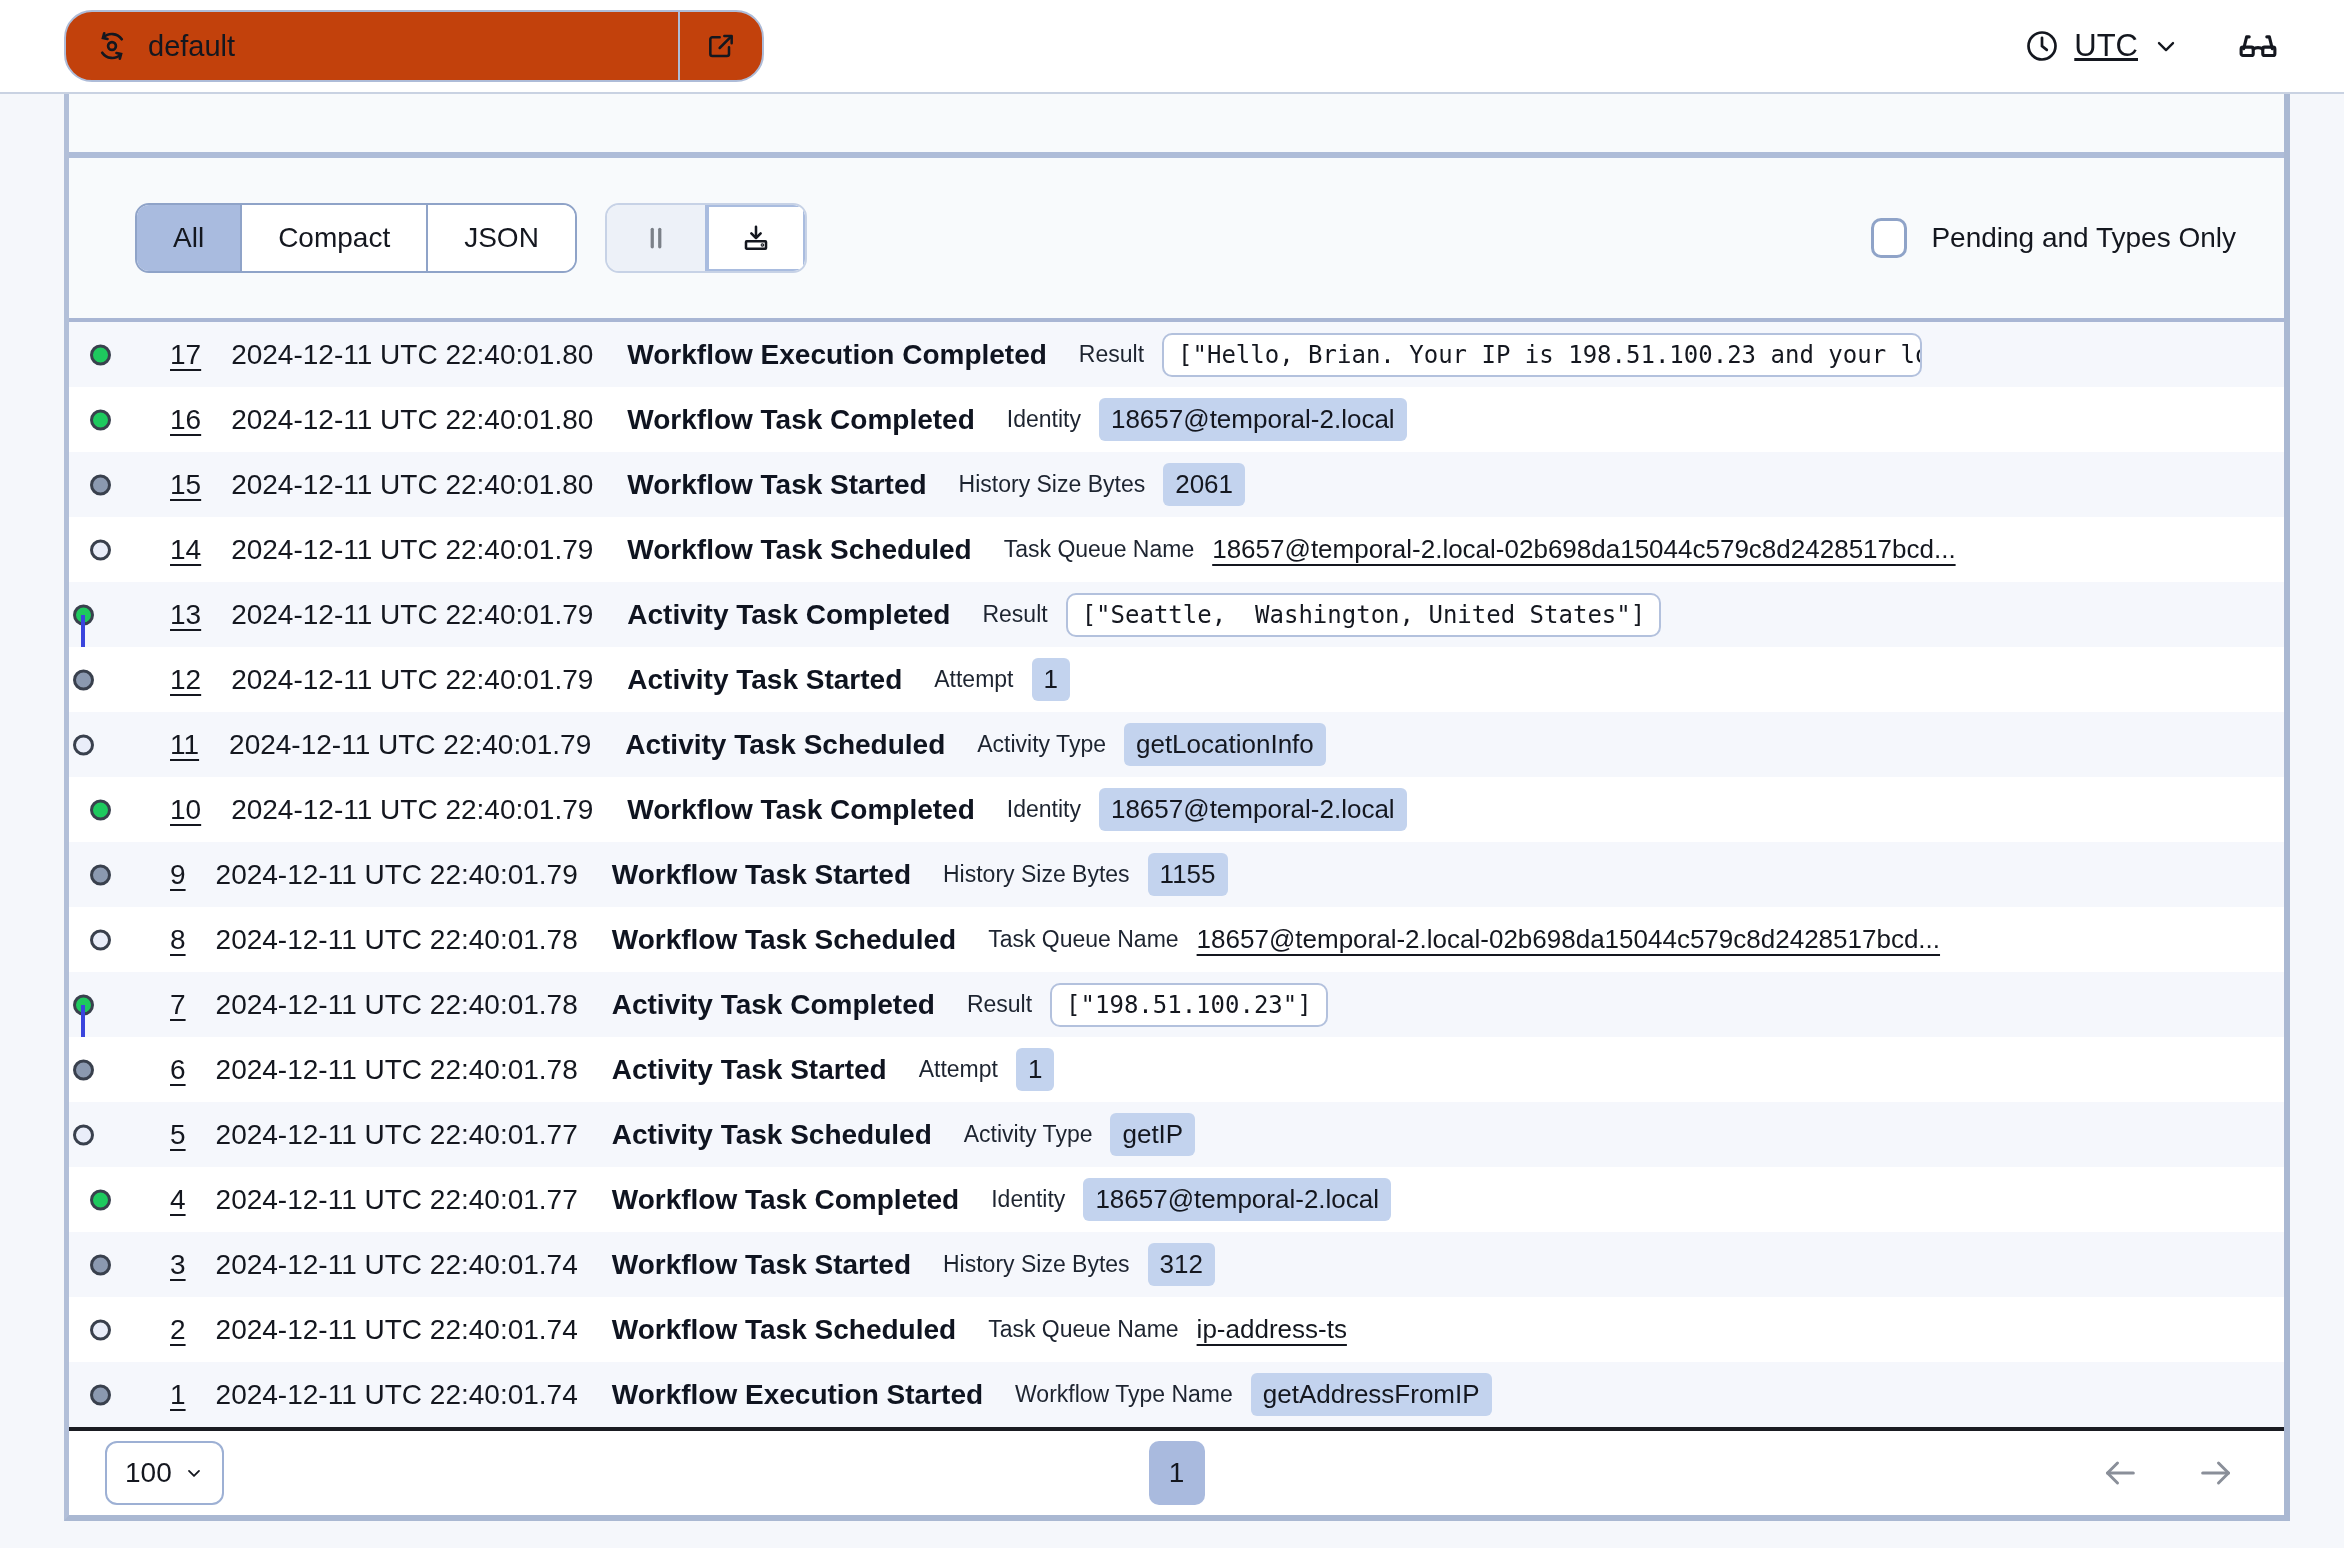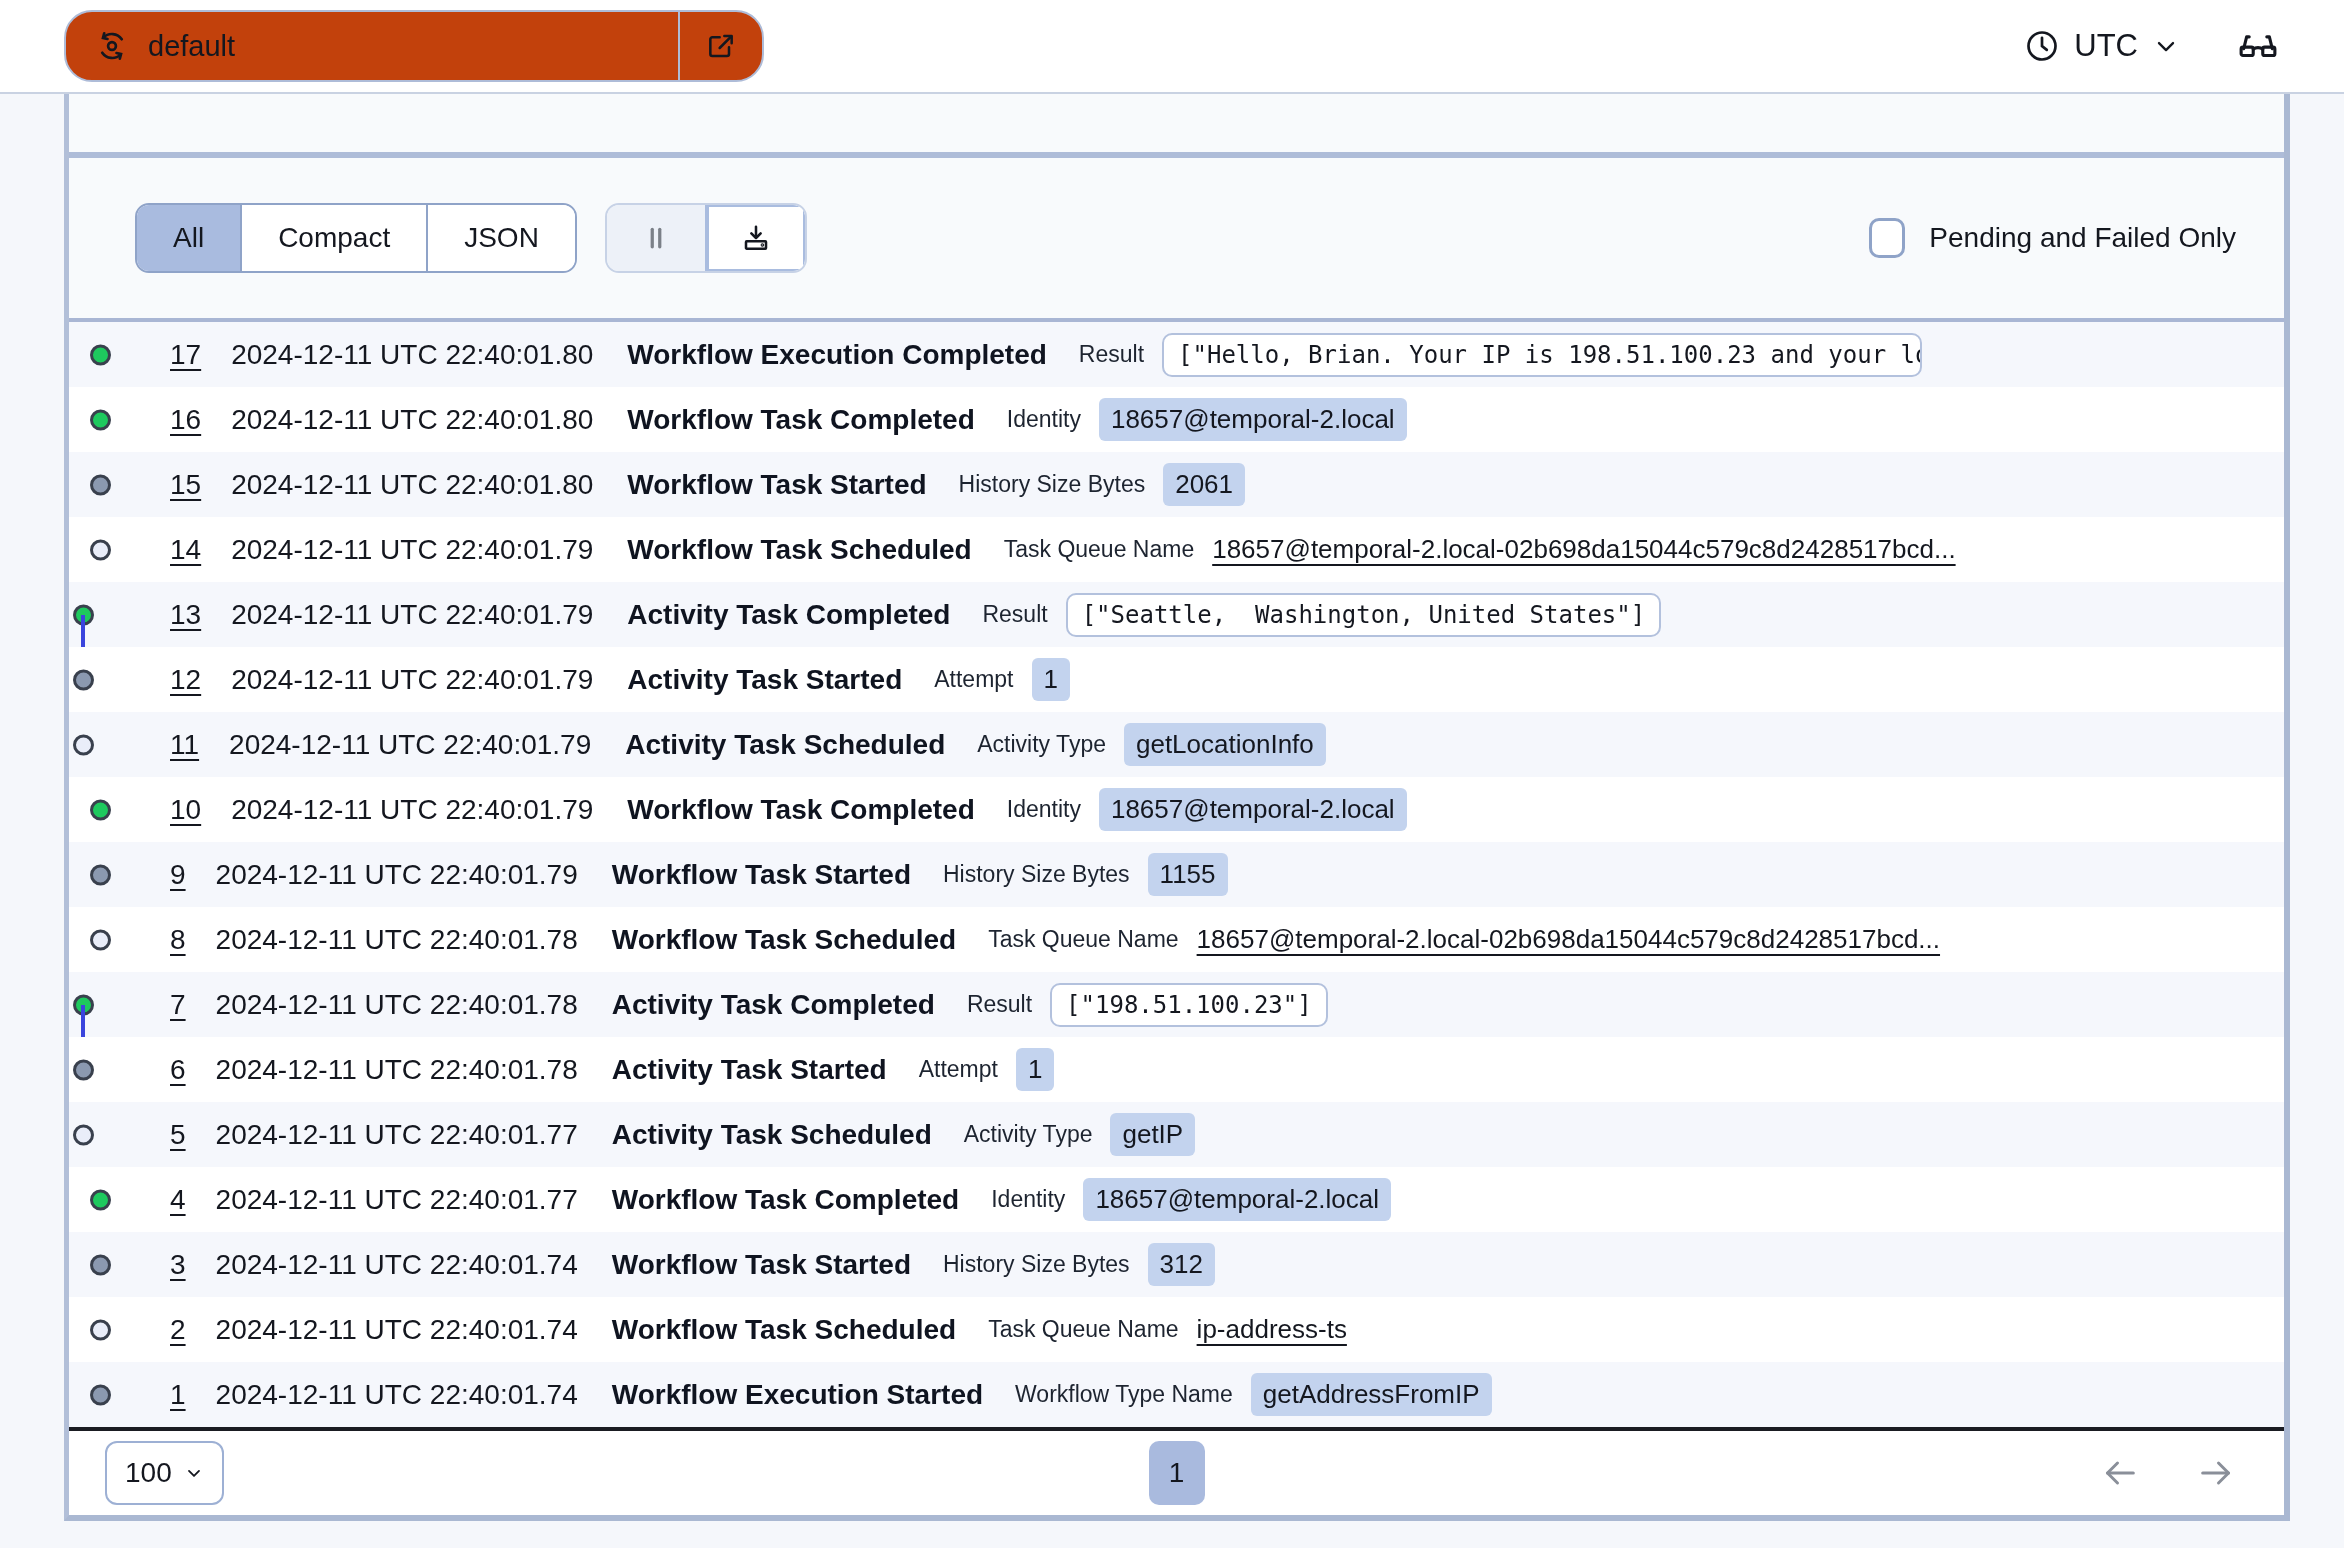--- a/index.html
+++ b/index.html
@@ -5,21 +5,21 @@
   * { margin:0; padding:0; box-sizing:border-box; }
   html,body { width:2344px; height:1548px; background:#f5f7fb; font-family:"Liberation Sans", sans-serif; color:#14171f; overflow:hidden; }
 
   
   .header { height:94px; background:#ffffff; border-bottom:2px solid #c9d2e2; display:flex; align-items:center; padding:0 64px; }
   .ns-combo { display:flex; align-items:stretch; border:2px solid #aebcd8; border-radius:28px; height:72px; overflow:hidden; background:#c2410c;gap:36px; }
   .ns-main { display:flex; align-items:center; gap:18px; padding:0 28px; width:576px; }
   .ns-main span { font-size:29px; color:#14171f; }
   .ns-ext { width:84px; display:flex; align-items:center; justify-content:center; border-left:2px solid #aebcd8; cursor:pointer; }
   .hdr-right { margin-left:auto; display:flex; align-items:center; gap:56px; }
-  .tz-picker { display:flex; align-items:center; gap:14px; cursor:pointer; }
+  .tz-picker { display:flex; align-items:center; gap:14px; cursor:pointer;text-decoration:underline; }
   .tz-picker .tz-label { font-size:31px; font-weight:400; }
   .icon { display:inline-flex; align-items:center; justify-content:center; }
 
   
   .card { margin:0 54px 0 64px; background:#8b5cf6; border-left:5px solid #b2bfd8; border-right:6px solid #aab8d2; border-bottom:6px solid #aab8d2; }
   .card-topstrip { height:64px; background:#f8fafc; border-bottom:6px solid #aebcd8; }
 
   
   .toolbar { height:164px; display:flex; align-items:center; padding:0 48px 0 66px; background:#f8fafc; border-bottom:4px solid #a9b6d4; }
   .seg-group { display:inline-flex; border:2px solid #8fa3c8; border-radius:14px; overflow:hidden; background:#fff; }
@@ -148,21 +148,21 @@
             <rect x="4.5" y="14.5" width="15" height="5.5" rx="0.5"></rect>
             <circle cx="16.8" cy="17.3" r="0.4" fill="#14171f"></circle>
           </svg>
         </span>
       </div>
     </div>
 
     <div class="tb-right">
       <div class="chk-wrap">
         <div class="checkbox"></div>
-        <span class="chk-label">Pending and Failed Only</span>
+        <span class="chk-label">Pending and Types Only</span>
       </div>
     </div>
   </div>
 
   <div class="table">
     <div class="tl-main"></div>
   <div class="row shade">
         <span class="dot main" style="background: rgb(30, 201, 94);"></span>
         <a class="num">17</a>
         <span class="time">2024-12-11 UTC 22:40:01.80</span>

